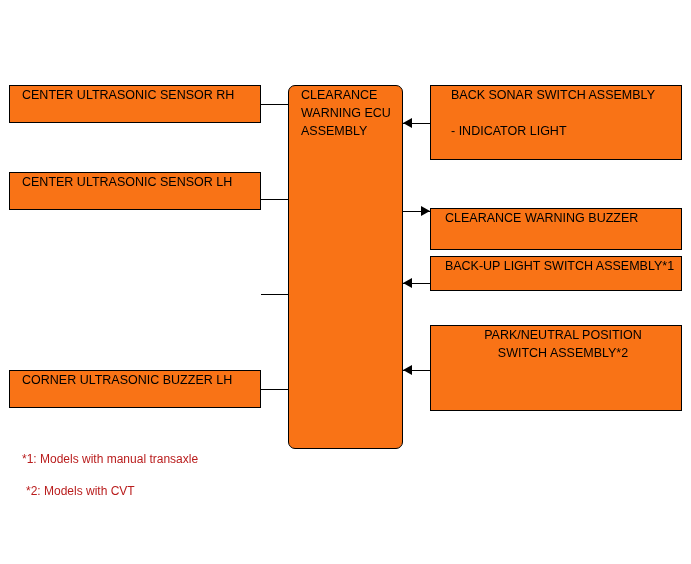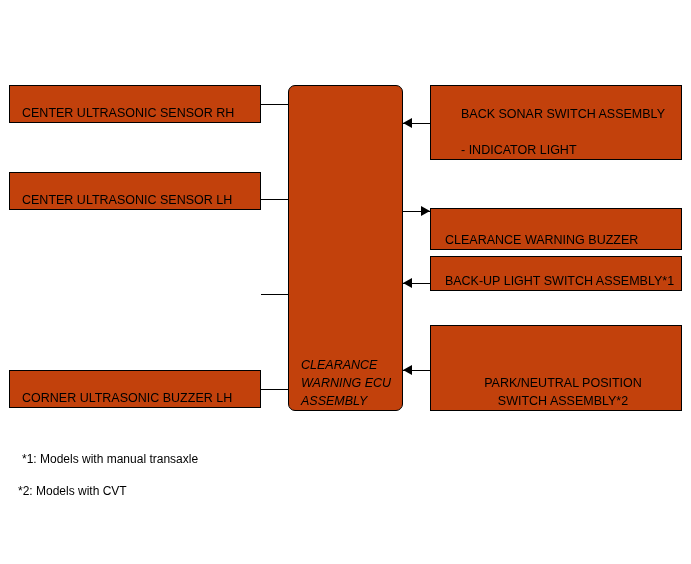--- a/index.html
+++ b/index.html
@@ -12,23 +12,23 @@
     width: 691px;
     height: 564px;
     background: #ffffff;
     font-family: "Liberation Sans", sans-serif;
     overflow: hidden;
   }
   .box {
     position: absolute;
     box-sizing: border-box;
     border: 1px solid #000000;
-    background: #c2410c;
+    background: #f97316;
     display: flex;
-    align-items: flex-end;
+    align-items: flex-start;
     color: #000000;
     font-size: 12.5px;
     line-height: 1.45;
   }
   .box .txt {
     display: block;
     width: 100%;
     white-space: pre-line;
   }
   
@@ -41,37 +41,36 @@
   .lb1 { top: 85px; }
   .lb2 { top: 172px; }
   .lb3 { top: 275px; }
   .lb4 { top: 370px; }
 
   
   .center-box {
     left: 288px;
     top: 85px;
     width: 115px;
-    height: 326px;
+    height: 364px;
     border-radius: 7px;
     padding-left: 12px;
     padding-right: 6px;
-    font-style: italic;
   }
 
   
   .right-box {
     left: 430px;
     width: 252px;
     box-sizing: border-box;
   }
   .rb1 {
     top: 85px;
     height: 75px;
-    padding-left: 30px;
+    padding-left: 20px;
   }
   .rb2 {
     top: 208px;
     height: 42px;
     padding-left: 14px;
   }
   .rb3 {
     top: 256px;
     height: 35px;
     padding-left: 7px;
@@ -106,26 +105,26 @@
     width: 0;
     height: 0;
     border-top: 5px solid transparent;
     border-bottom: 5px solid transparent;
     border-left: 9px solid #000000;
   }
 
   .note {
     position: absolute;
     font-size: 12px;
-    color: #000000;
+    color: #b91c1c;
     font-family: "Liberation Sans", sans-serif;
     white-space: pre;
   }
   .note1 { left: 22px; top: 452px; }
-  .note2 { left: 18px; top: 484px; }
+  .note2 { left: 26px; top: 484px; }
 </style>
 </head>
 <body>
 
 <div id="canvas">
 
   <div class="box left-box lb1">
     <span class="txt">CENTER ULTRASONIC SENSOR RH</span>
   </div>
   <div class="box left-box lb2">

